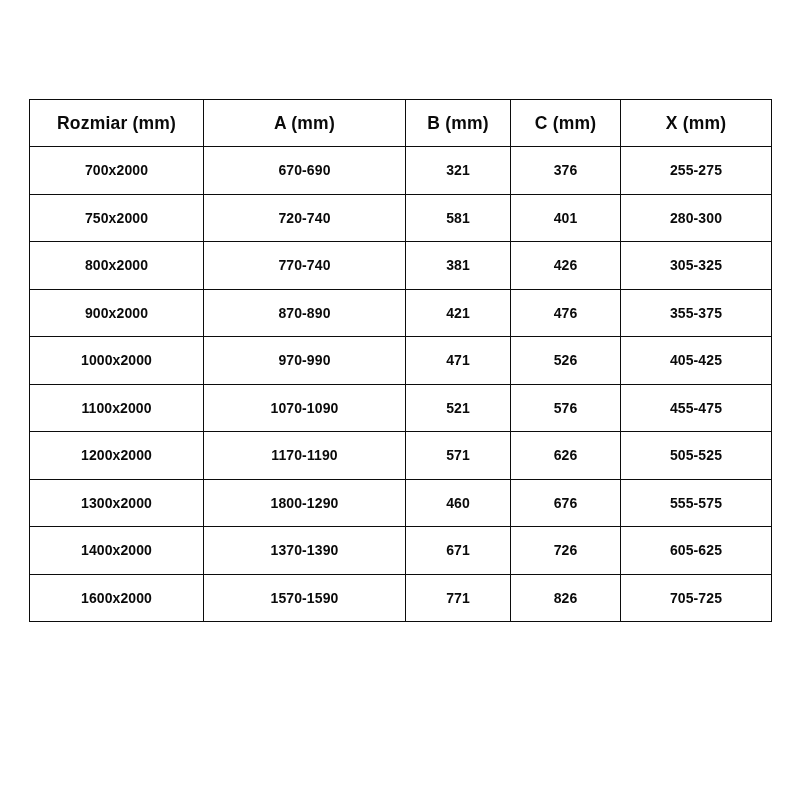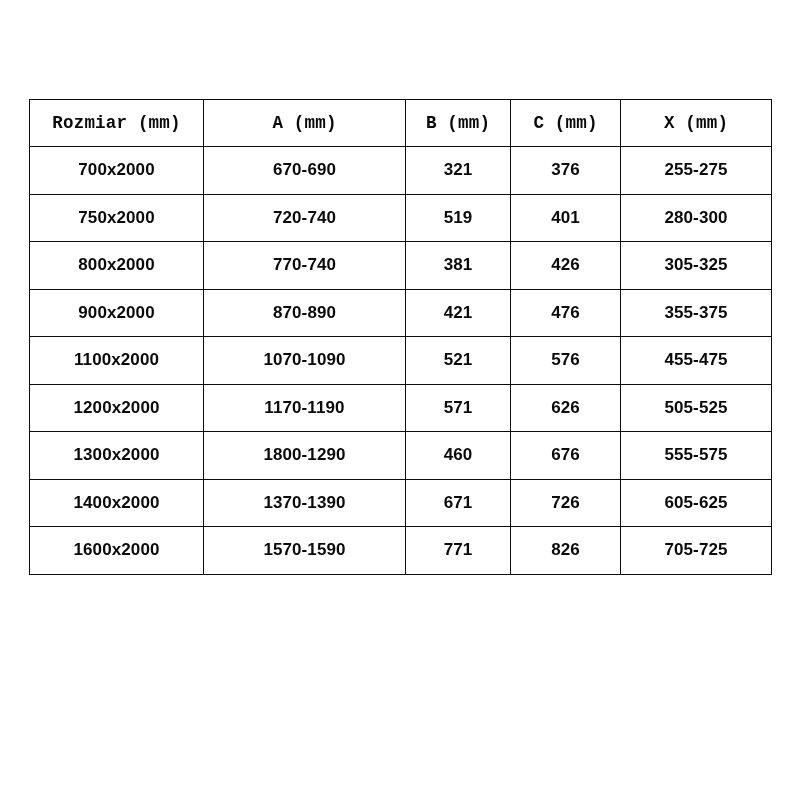--- a/index.html
+++ b/index.html
@@ -37,25 +37,24 @@
     text-align: center;
     vertical-align: middle;
     font-weight: bold;
     color: #0a0a0a;
     padding: 0;
   }
   table.size-table th {
     height: 46px;
     font-size: 17.5px;
     letter-spacing: 0.2px;
-    font-family: Liberation Mono, monospace;
   }
   table.size-table td {
     height: 46.5px;
-    font-size: 17px;
+    font-size: 14px;
     letter-spacing: 0.1px;
   }
   col.c-rozmiar { width: 174px; }
   col.c-a       { width: 202px; }
   col.c-b       { width: 105px; }
   col.c-c       { width: 110px; }
   col.c-x       { width: 151px; }
 </style>
 </head>
 <body>
@@ -83,37 +82,44 @@
         <tr>
           <td>700x2000</td>
           <td>670-690</td>
           <td>321</td>
           <td>376</td>
           <td>255-275</td>
         </tr>
         <tr>
           <td>750x2000</td>
           <td>720-740</td>
-          <td>519</td>
+          <td>581</td>
           <td>401</td>
           <td>280-300</td>
         </tr>
         <tr>
           <td>800x2000</td>
           <td>770-740</td>
           <td>381</td>
           <td>426</td>
           <td>305-325</td>
         </tr>
         <tr>
           <td>900x2000</td>
           <td>870-890</td>
           <td>421</td>
           <td>476</td>
           <td>355-375</td>
+        </tr>
+        <tr>
+          <td>1000x2000</td>
+          <td>970-990</td>
+          <td>471</td>
+          <td>526</td>
+          <td>405-425</td>
         </tr>
         <tr>
           <td>1100x2000</td>
           <td>1070-1090</td>
           <td>521</td>
           <td>576</td>
           <td>455-475</td>
         </tr>
         <tr>
           <td>1200x2000</td>

